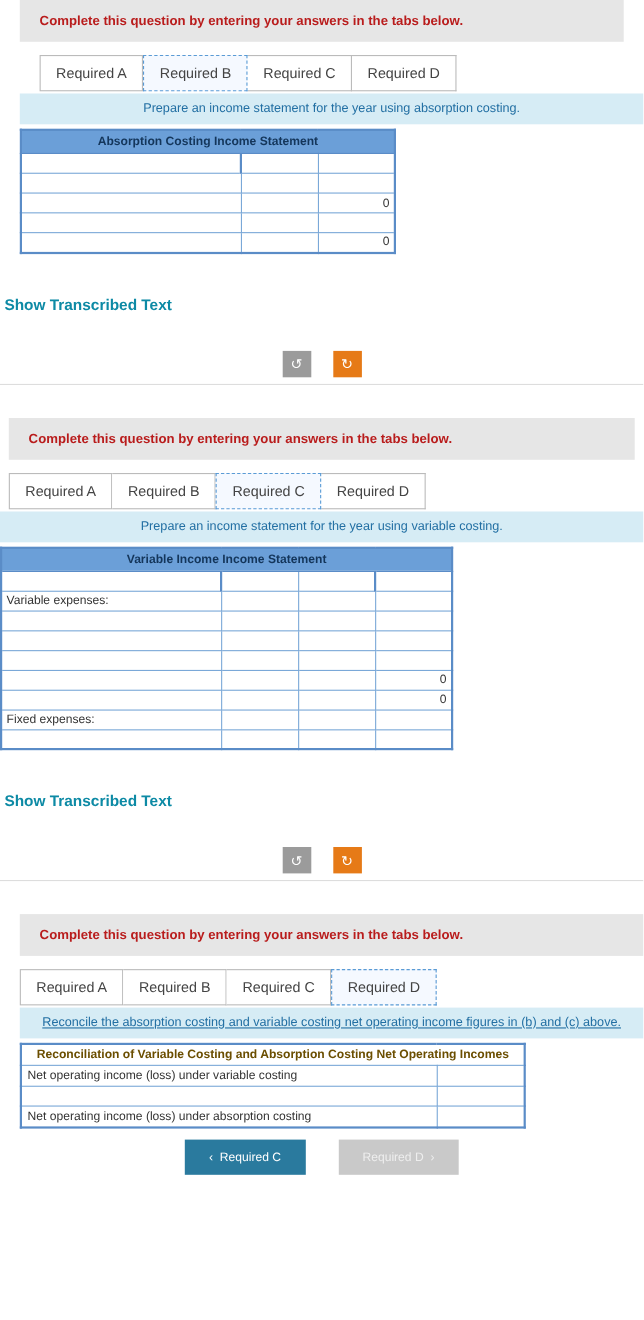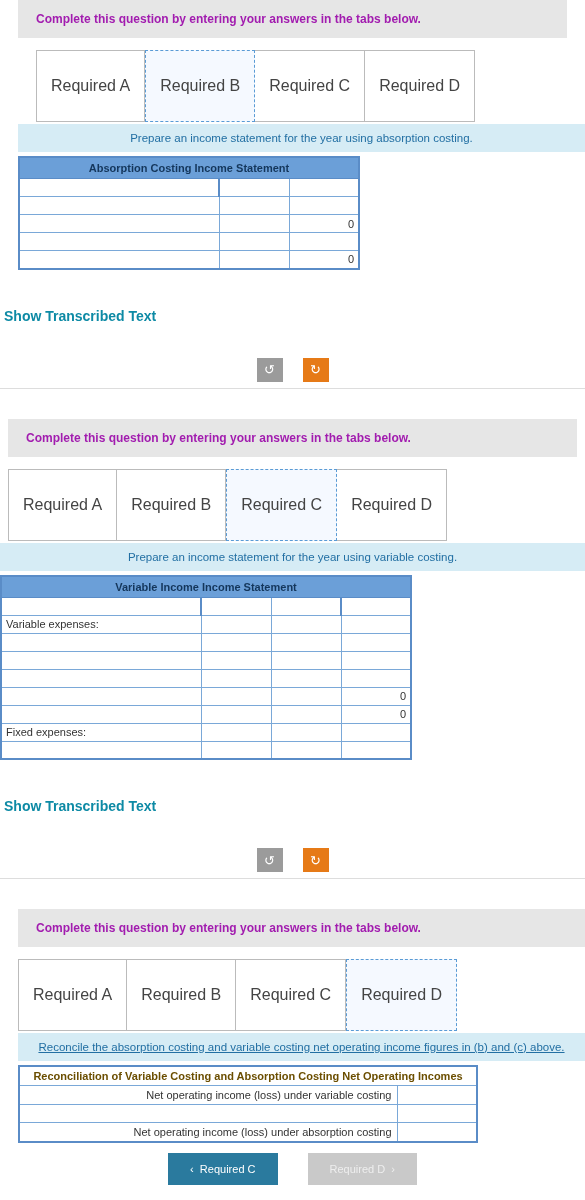--- a/index.html
+++ b/index.html
@@ -10,36 +10,36 @@
     font-size: 12px;
     color: #333;
     background: #fff;
     width: 585px;
   }
   .section { margin-bottom: 30px; }
   .instruction-bar {
     background: #e6e6e6;
     padding: 12px 18px;
     font-weight: bold;
-    color: #a21caf;
+    color: #b91c1c;
     font-size: 12px;
     margin: 0 18px 12px 18px;
   }
   .instruction-bar.wide { margin-left: 8px; margin-right: 8px; }
   .instruction-bar.full { margin-left: 18px; margin-right: 0; }
   .tabs {
     display: flex;
     gap: 0;
     margin: 0 0 2px 18px;
   }
   .tabs.indent0 { margin-left: 8px; }
   .tab {
     border: 1px solid #bbb;
-    padding: 26px 14px;
-    font-size: 16px;
+    padding: 8px 14px;
+    font-size: 13px;
     color: #444;
     background: #fff;
     cursor: pointer;
   }
   .tab + .tab { border-left: none; }
   .tab.active {
     border: 1px dashed #5a9bd5;
     background: #f5f9ff;
     position: relative;
     z-index: 1;
@@ -134,21 +134,20 @@
     border-collapse: collapse;
     border: 2px solid #5a8cc7;
     width: 460px;
   }
   .recon-table td {
     border: 1px solid #7aa8d8;
     padding: 3px 5px;
     font-size: 11px;
     background: #fff;
     height: 18px;
-    text-align: right;
   }
   .recon-table td.narrow { width: 80px; }
 </style>
 </head>
 <body>
 
 <div class="section">
   <div class="instruction-bar">Complete this question by entering your answers in the tabs below.</div>
 
   <div class="tabs" style="margin-left:36px;">

